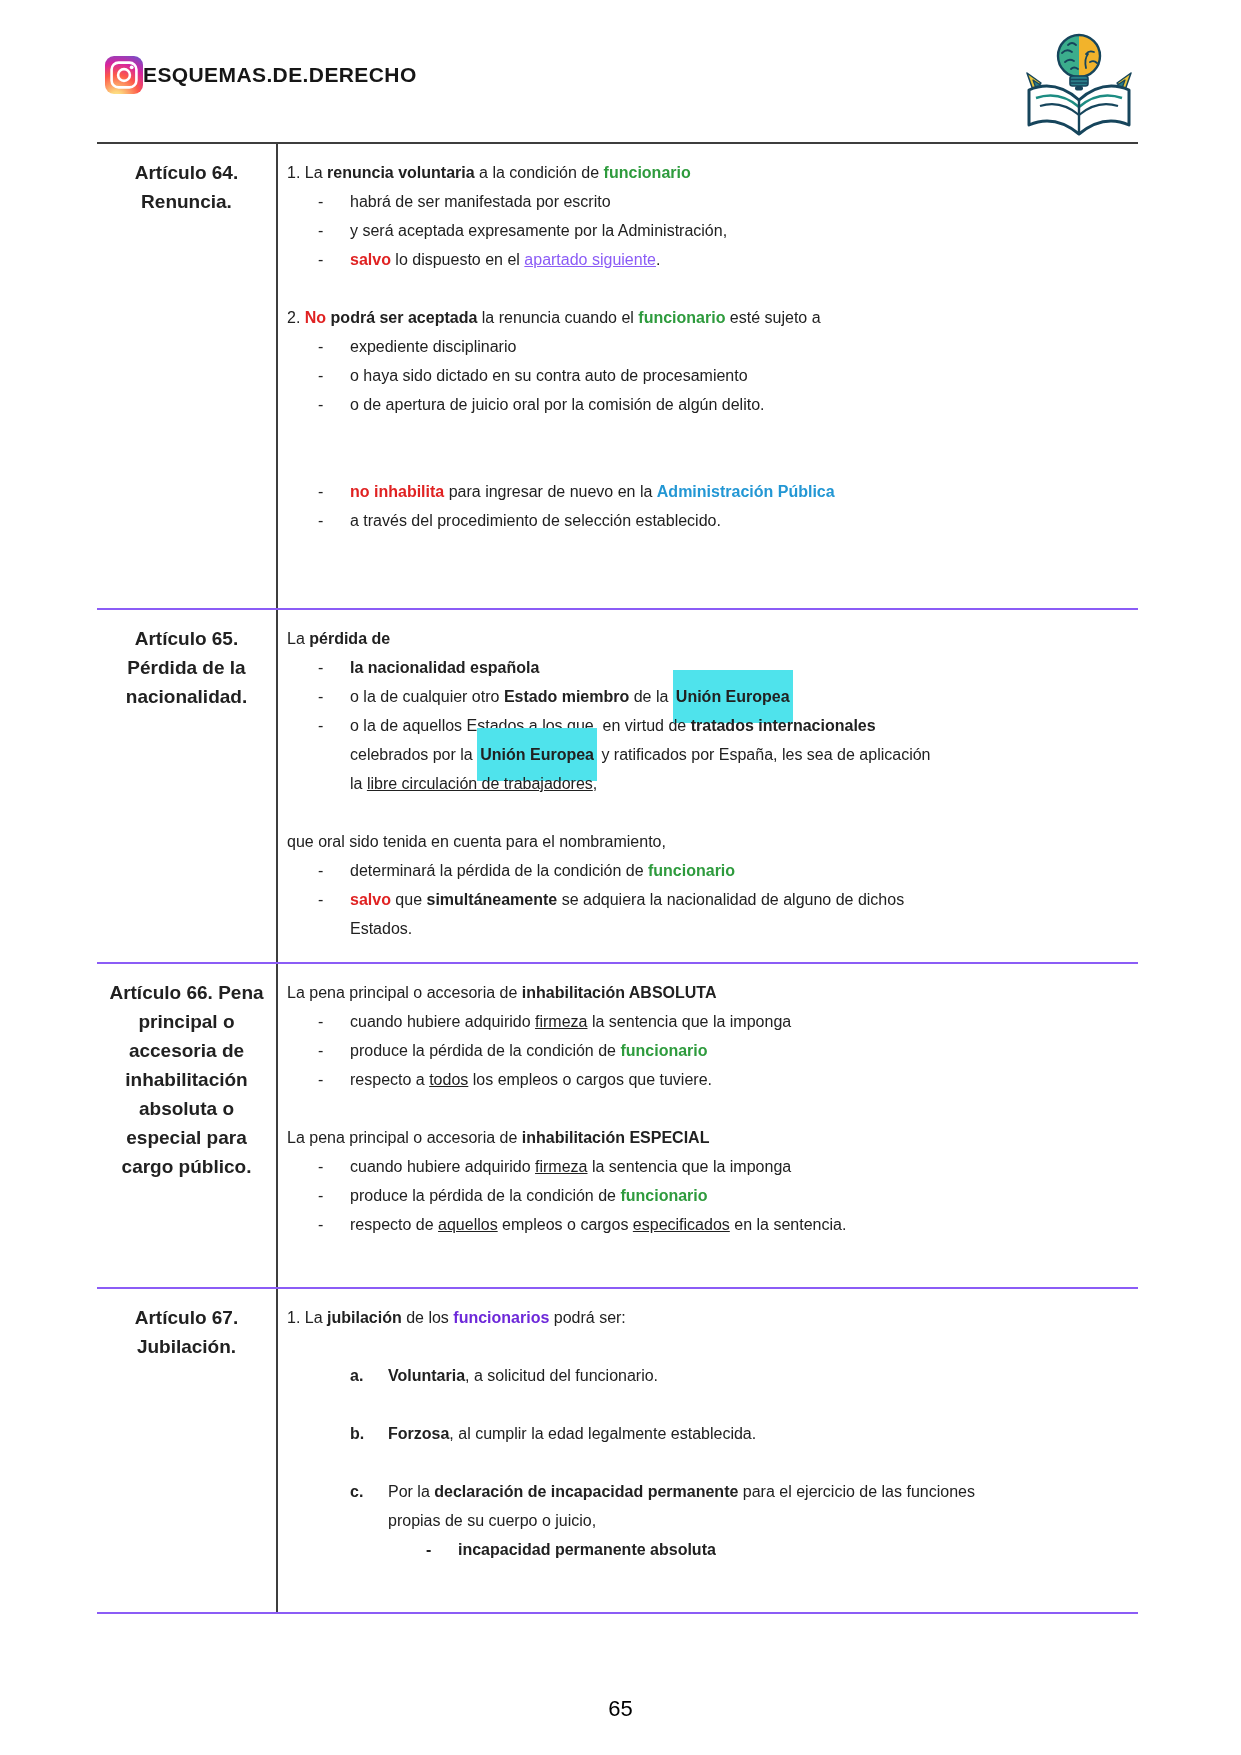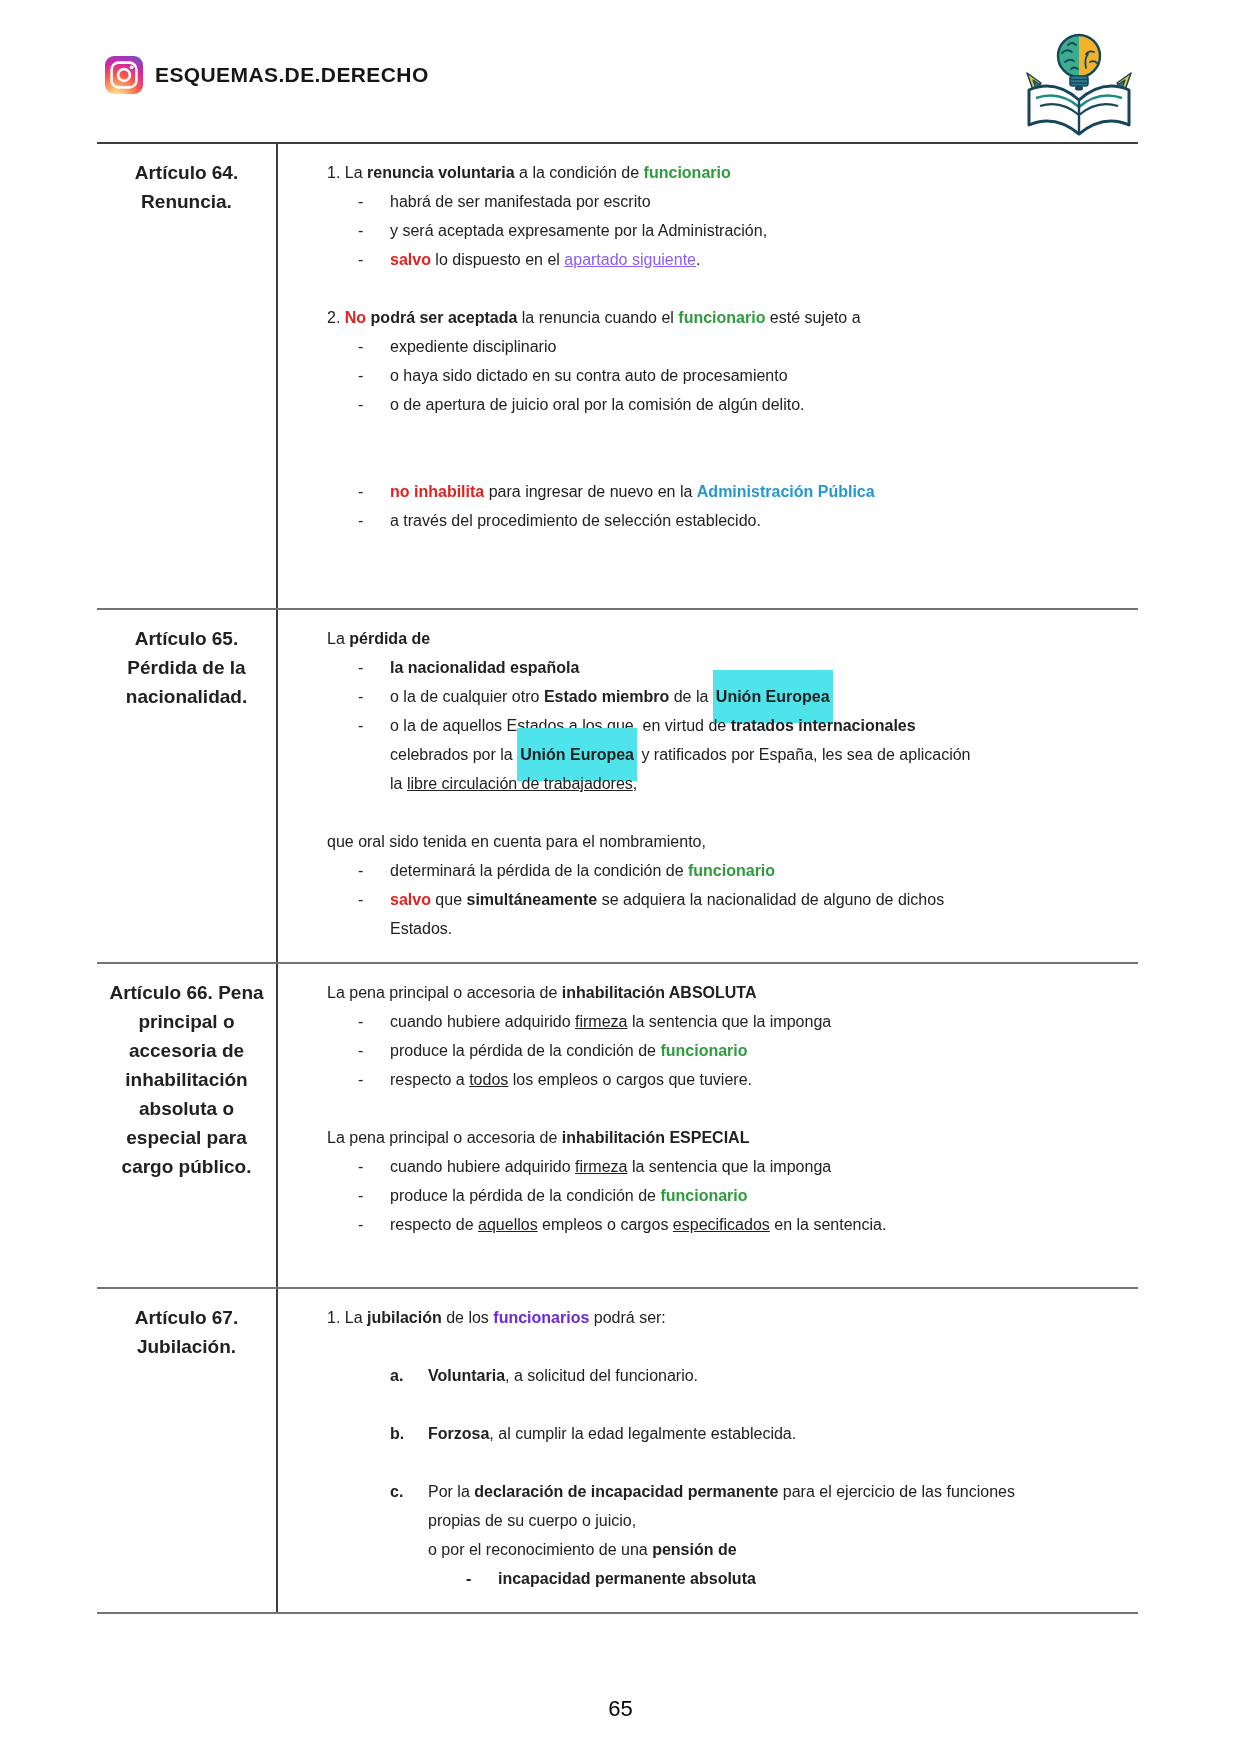--- a/index.html
+++ b/index.html
@@ -4,30 +4,30 @@
 <style>
   html,body{margin:0;padding:0;background:#ffffff;}
   body{
     position:relative;
     width:1241px;height:1755px;
     font-family:"Liberation Sans",sans-serif;
     color:#212121;
     overflow:hidden;
   }
   
-  .header{position:absolute;left:105px;top:56px;display:flex;align-items:center;gap:12px;}
+  .header{position:absolute;left:105px;top:56px;display:flex;align-items:center;}
   .ig-badge{width:38px;height:38px;display:block;}
   .brand{font-size:21px;font-weight:bold;letter-spacing:.4px;color:#161616;}
   .logo{position:absolute;left:1024px;top:24px;width:110px;height:118px;}
   
   .schema-table{
     position:absolute;left:97px;top:142px;width:1041px;
     border-top:2px solid #3d3d3d;
   }
-  .row{display:flex;border-bottom:2px solid #737373;box-sizing:border-box;gap:40px;}
+  .row{display:flex;border-bottom:2px solid #8b5cf6;box-sizing:border-box;}
   .row.r1{min-height:466px;}
   .row.r2{min-height:354px;}
   .row.r3{min-height:325px;}
   .row.r4{min-height:325px;}
   .cell-left{
     width:181px;flex:0 0 181px;box-sizing:border-box;
     border-right:2px solid #3d3d3d;
     text-align:center;font-weight:bold;font-size:19px;line-height:29px;
     padding:14px 4px 8px 4px;
   }
@@ -166,19 +166,18 @@
       </div>
       <div class="cell-right">
         <div class="ln p"><span class="seg">1. La </span><span class="seg b">jubilación</span><span class="seg"> de los </span><span class="seg b" style="color: #6d28d9;">funcionarios</span><span class="seg"> podrá ser:</span></div>
         <div class="ln blank">&nbsp;</div>
         <div class="ln alpha"><span class="mk">a.</span><span class="seg b">Voluntaria</span><span class="seg">, a solicitud del funcionario.</span></div>
         <div class="ln blank">&nbsp;</div>
         <div class="ln alpha"><span class="mk">b.</span><span class="seg b">Forzosa</span><span class="seg">, al cumplir la edad legalmente establecida.</span></div>
         <div class="ln blank">&nbsp;</div>
         <div class="ln alpha"><span class="mk">c.</span><span class="seg">Por la </span><span class="seg b">declaración de incapacidad permanente</span><span class="seg"> para el ejercicio de las funciones</span></div>
         <div class="ln cont"><span class="seg">propias de su cuerpo o juicio,</span></div>
-        <div class="ln cont"><span class="seg">o por el reconocimiento de una </span><span class="seg b">pensión de</span></div>
         <div class="ln bullet2"><span class="mk">-</span><span class="seg b">incapacidad permanente absoluta</span></div>
       </div>
     </div>
   </div>
 
 <div class="footer">65</div>
 
 </body></html>

